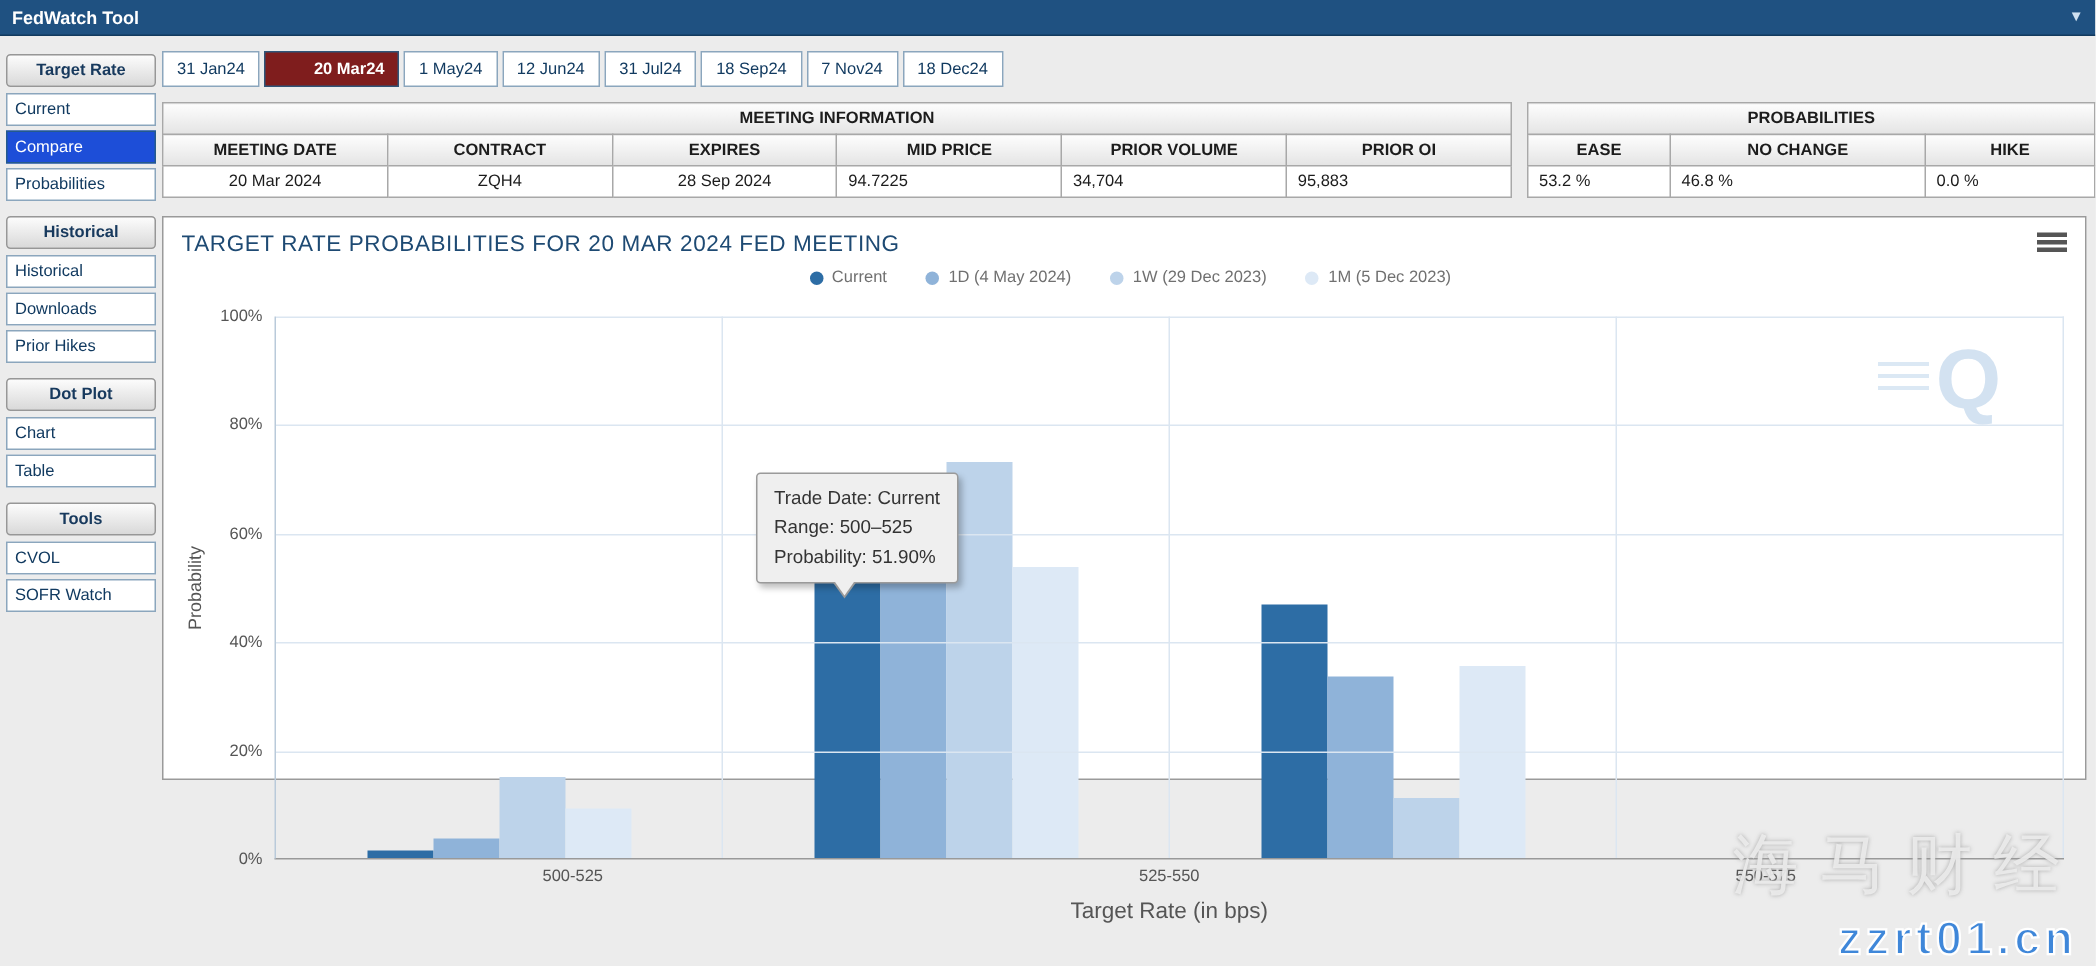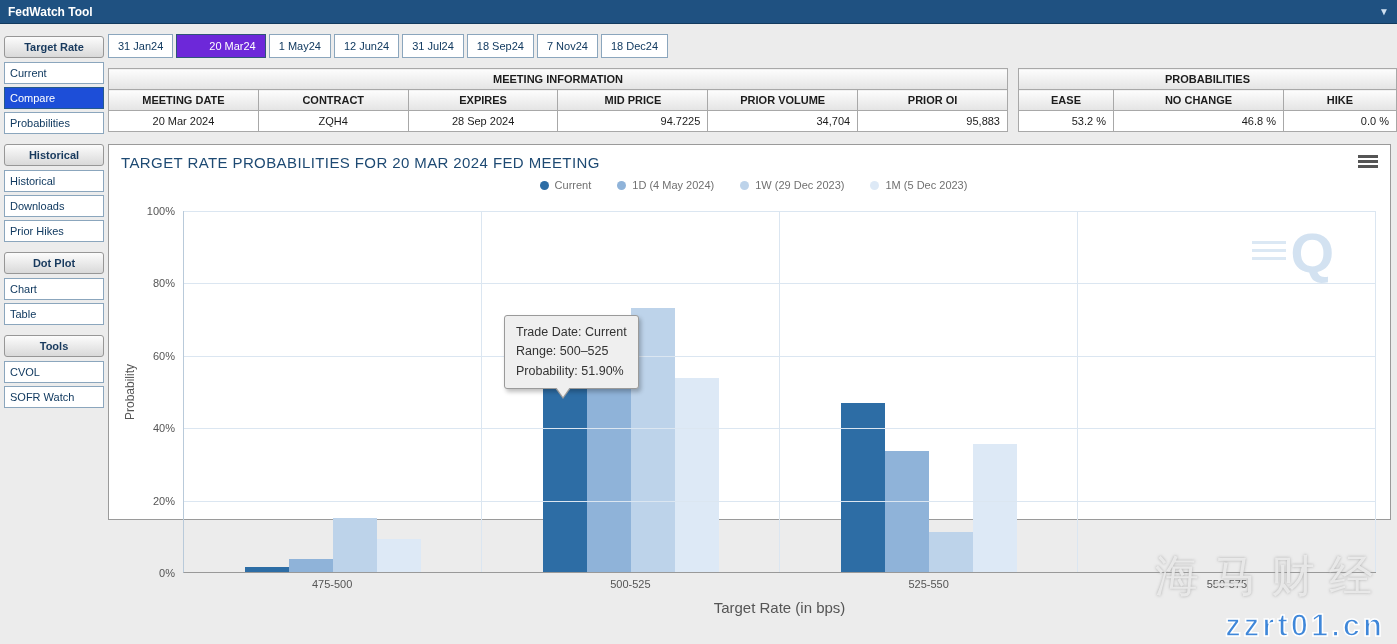--- a/index.html
+++ b/index.html
@@ -18,31 +18,31 @@
   .side-group { margin-bottom:10px; }
   .side-header { background:linear-gradient(#fcfcfc,#d9d9d9); border:1px solid #979797; border-radius:3px; text-align:center;
     font-weight:bold; color:#17395d; padding:4px 0; margin-bottom:4px; cursor:pointer; }
   .side-item { background:#fff; border:1px solid #8ba6bd; color:#113a60; padding:4px 5px; margin-bottom:3px; cursor:pointer; }
   .side-item.selected { background:#1d4ed8; border-color:#255a8c; color:#fff; }
 
   
   .main { position:absolute; left:108px; top:34px; right:0; bottom:0; }
   .tabs-bar { display:flex; gap:3px; margin-bottom:10px; }
   .tab { background:#fff; border:1px solid #8ba6bd; color:#113a60; padding:5px 9px; cursor:pointer; }
-  .tab.selected { background:#6d28d9; border-color:#2f5578; color:#fff; font-weight:normal;padding-left:32px; }
+  .tab.selected { background:#7f1d1d; border-color:#2f5578; color:#fff; font-weight:bold;padding-left:32px; }
 
   
   .tables-row { display:flex; gap:10px; margin-bottom:8px; }
   table { border-collapse:collapse; background:#fff; table-layout:fixed; }
   .meeting-table { width:900px; }
   .prob-table { flex:1; }
   th, td { border:1px solid #a8a8a8; padding:3px 7px; height:21px; font-size:11px; white-space:nowrap; overflow:hidden; }
   th { background:linear-gradient(#fdfdfd,#e4e4e4); font-weight:bold; color:#1c1c1c; text-align:center; }
   td { color:#1c1c1c; }
-  td.c { text-align:center; } td.r { text-align:right; }
+  td.c { text-align:center; } td.r { text-align:left; }
   .col-md{width:175px;} .col-ct{width:140px;} .col-ex{width:160px;} .col-mp{width:120px;} .col-pv{width:160px;} .col-po{width:145px;}
   .col-ea{width:95px;} .col-nc{width:170px;}
 
   
   .chart-panel { position:absolute; left:0; right:6px; top:110px; height:376px; background:#fff; border:1px solid #9a9a9a; padding:6px 4px 0 12px; }
   .chart-head { display:flex; justify-content:space-between; align-items:flex-start; height:26px; }
   .chart-title { font-size:15px; color:#1e4a73; letter-spacing:.4px; padding-top:3px; }
   .menu-icon { width:20px; padding-top:4px; cursor:pointer; margin-right:8px; }
   .menu-icon i { display:block; height:3px; background:#555; margin-bottom:2px; }
   .legend { display:flex; justify-content:center; gap:26px; color:#707070; margin-bottom:20px; margin-top:2px; }
@@ -250,21 +250,20 @@
           </div>
         <div class="gridline" style="top: 289.6px;"></div>
             <div class="gridline" style="top: 217.2px;"></div>
             <div class="gridline" style="top: 144.8px;"></div>
             <div class="gridline" style="top: 72.4px;"></div>
             <div class="gridline" style="top: 0px;"></div>
           </div>
       </div>
 
       <div class="xlabels" id="xlabels">
-          <div class="xlabel-item">475-500</div>
           <div class="xlabel-item">500-525</div>
           <div class="xlabel-item">525-550</div>
           <div class="xlabel-item">550-575</div>
         </div>
       <div class="x-axis-title">Target Rate (in bps)</div>
     </div>
 
   </div>
 
   <div class="wm-name">海马财经</div>

